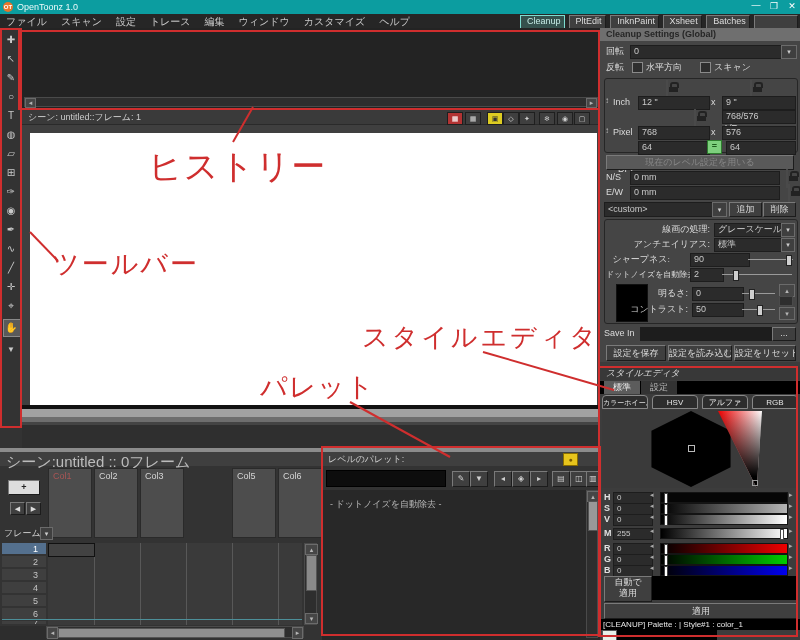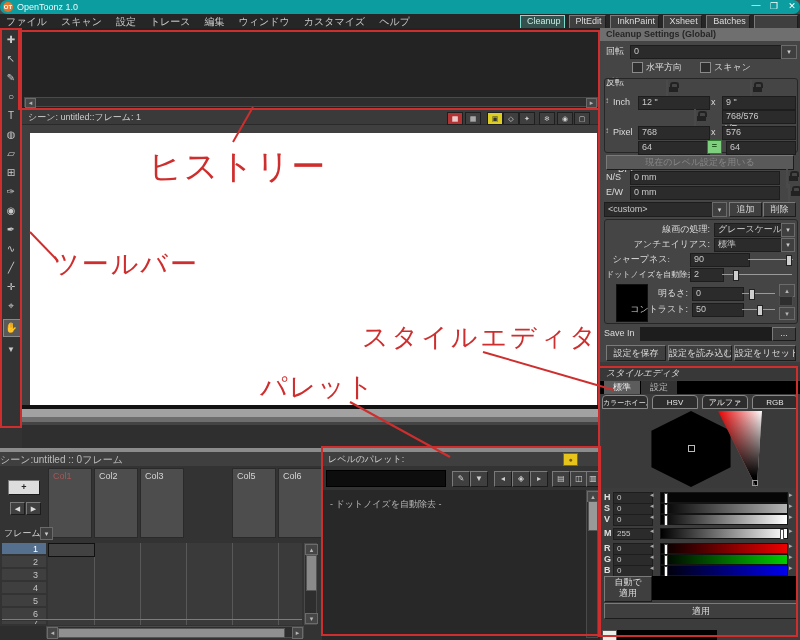--- a/index.html
+++ b/index.html
@@ -32,21 +32,21 @@
   .grpbox{position:absolute;border:1px solid #262626;border-radius:3px;}
   .lab{color:#dcdcdc;font-size:9px;line-height:13px;white-space:nowrap;}
   .rlab{position:absolute;text-align:right;color:#dcdcdc;font-size:9px;line-height:13px;white-space:nowrap;}
 </style>
 </head>
 <body>
 
 <div id="screen">
 
   
-  <div class="abs" style="left:0;top:0;width:800px;height:14px;background:#0c9da0;border-radius:7px;">
+  <div class="abs" style="left:0;top:0;width:800px;height:14px;background:#0c9da0;">
     <div class="abs" style="left:3px;top:2px;width:10px;height:10px;border-radius:50%;background:#e8752a;color:#fff;font-size:6px;line-height:10px;text-align:center;font-weight:bold;">OT</div>
     <div class="abs" style="left:17px;top:1px;font-size:9px;line-height:12px;color:#eafafa;">OpenToonz 1.0</div>
     <div class="abs" style="left:748px;top:0;width:16px;font-size:9px;color:#fff;text-align:center;">—</div>
     <div class="abs" style="left:766px;top:1px;width:16px;font-size:9px;color:#fff;text-align:center;">❐</div>
     <div class="abs" style="left:784px;top:1px;width:16px;font-size:9px;color:#fff;text-align:center;">✕</div>
   </div>
 
   
   <div class="abs" style="left:0;top:14px;width:800px;height:14px;background:#262626;border-bottom:1px solid #181818;">
     <div class="abs" style="left:6px;top:1px;display:flex;gap:14px;font-size:10px;color:#c8c8c8;">
@@ -118,21 +118,21 @@
   <span class="vicon" style="left:503px;">◇</span>
   <span class="vicon" style="left:519px;">✦</span>
   <span class="vicon" style="left:539px;">❄</span>
   <span class="vicon" style="left:557px;">◉</span>
   <span class="vicon" style="left:574px;">▢</span>
 
   
   <div class="abs" style="left:0;top:448px;width:600px;height:4px;background:#8c8c8c;"></div>
   <div class="abs" style="left:0;top:452px;width:322px;height:188px;background:#333;">
     <div class="abs" style="left:0;top:0;width:322px;height:14px;background:#3f3f3f;">
-      <span class="abs" style="left:0;top:1px;font-size:10px;color:#bbb;">シーン:untitled  ::  0フレーム</span>
+      <span class="abs" style="left:6px;top:1px;font-size:15px;color:#bbb;">シーン:untitled  ::  0フレーム</span>
     </div>
   </div>
   
   <div class="colhead" style="left:48px;color:#aa5555;">Col1</div>
   <div class="colhead" style="left:94px;">Col2</div>
   <div class="colhead" style="left:140px;">Col3</div>
   <div class="colhead" style="left:232px;">Col5</div>
   <div class="colhead" style="left:278px;width:44px;">Col6</div>
   
   <div class="abs btn" style="left:8px;top:480px;width:30px;height:13px;background:#ddd;color:#222;font-weight:bold;line-height:12px;">+</div>
@@ -200,21 +200,21 @@
 
   
   <div class="abs" style="left:600px;top:28px;width:200px;height:334px;background:#454545;">
     <div class="abs" style="left:0;top:0;width:200px;height:13px;background:#6f6f6f;">
       <span class="abs" style="left:6px;top:0;font-size:9px;line-height:13px;font-weight:bold;color:#262626;">Cleanup Settings (Global)</span>
     </div>
   </div>
   <span class="abs lab" style="left:606px;top:45px;">回転</span>
   <div class="abs field" style="left:630px;top:45px;width:146px;height:12px;">0</div>
   <span class="abs ddbtn" style="left:781px;top:45px;width:14px;height:12px;">▾</span>
-  <span class="abs lab" style="left:606px;top:76px;">反転</span>
+  <span class="abs lab" style="left:606px;top:61px;">反転</span>
   <span class="abs cb" style="left:632px;top:62px;"></span>
   <span class="abs lab" style="left:646px;top:61px;">水平方向</span>
   <span class="abs cb" style="left:700px;top:62px;"></span>
   <span class="abs lab" style="left:714px;top:61px;">スキャン</span>
 
   <div class="grpbox" style="left:604px;top:78px;width:192px;height:73px;"></div>
   <span class="abs lockbtn" style="left:666px;top:81px;"></span>
   <span class="abs lockbtn" style="left:748px;top:81px;"></span>
   <span class="abs" style="left:605px;top:96px;font-size:8px;color:#bbb;">↕</span>
   <span class="abs lab" style="left:613px;top:96px;">Inch</span>
@@ -355,20 +355,23 @@
         <div class="gmark" style="left:3px;"></div>
       </div>
     <span class="abs" style="left:189px;top:202px;font-size:7px;color:#aaa;">▸</span>
 
     <div class="abs btn" style="left:4px;top:214px;width:46px;height:24px;line-height:11px;font-size:9px;">
       <div>自動で</div>
       <div>適用</div>
     </div>
     <div class="abs" style="left:52px;top:214px;width:144px;height:24px;background:#000;"></div>
     <div class="abs btn" style="left:4px;top:241px;width:192px;height:14px;line-height:14px;">適用</div>
+    <div class="abs" style="left:0;top:257px;width:200px;height:11px;background:#000;">
+      <span style="position:absolute;left:3px;top:0;font-size:8px;line-height:11px;color:#e8e8e8;white-space:nowrap;">[CLEANUP]  Palette :  | Style#1 : color_1</span>
+    </div>
     <div class="abs" style="left:2px;top:268px;width:13px;height:9px;background:#e8f0e8;border:1px solid #555;"></div>
     <div class="abs" style="left:17px;top:268px;width:100px;height:10px;background:#000;"></div>
   </div>
 
   
   <div class="annrect" style="left:0;top:28px;width:22px;height:400px;"></div>
   <div class="annrect" style="left:18px;top:30px;width:582px;height:80px;"></div>
   <div class="abs" style="left:598px;top:108px;width:2px;height:260px;background:#cf2e2e;z-index:40;"></div>
   <div class="annrect" style="left:598px;top:366px;width:200px;height:271px;"></div>
   <div class="annrect" style="left:321px;top:446px;width:280px;height:190px;"></div>

